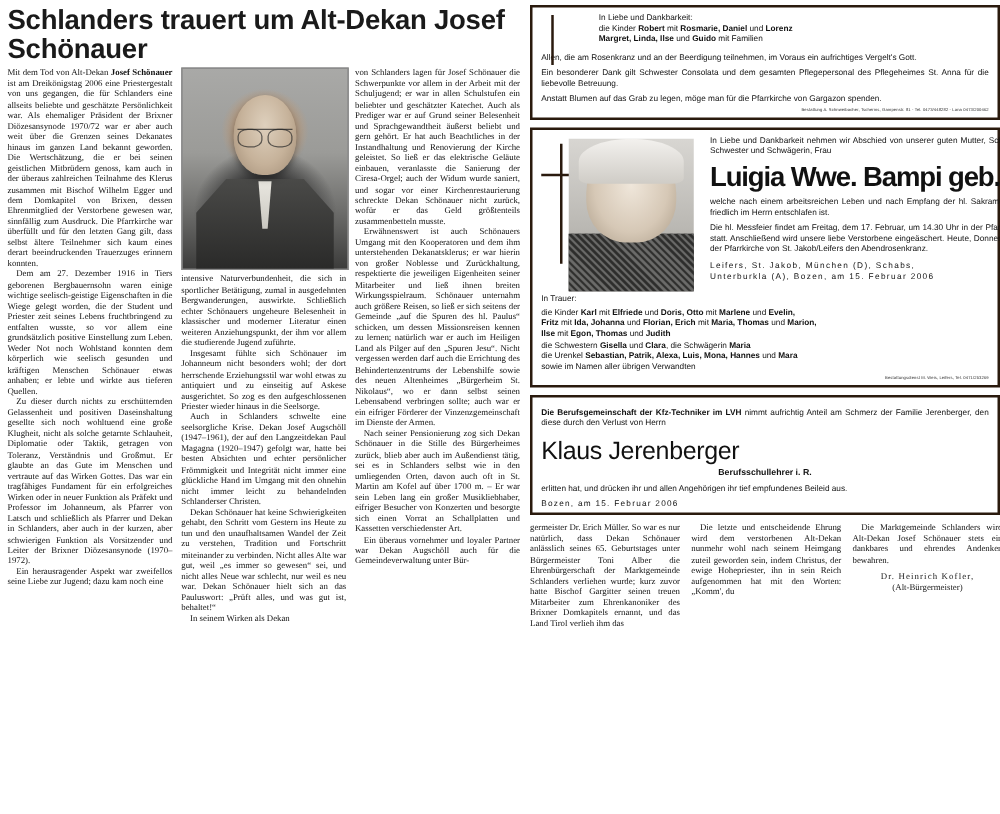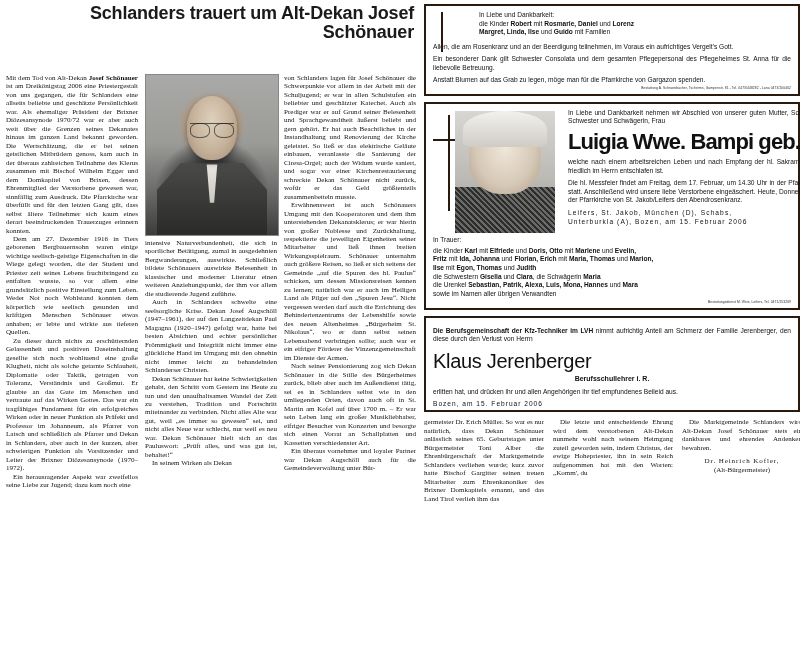--- a/index.html
+++ b/index.html
@@ -16,36 +16,36 @@
     position: relative;
     width: 800px; height: 651px;
     box-sizing: border-box;
     padding: 4px 6px 2px 6px;
   }
 
   
   .headline {
     font-family: "Liberation Sans", sans-serif;
     font-weight: bold;
-    font-size: 18px;
+    font-size: 22px;
     letter-spacing: -0.2px;
-    text-align: right;
+    text-align: left;
     line-height: 1.05;
     margin: 0 0 4px 0;
     width: 408px;
   }
 
   
   .zones { display: flex; align-items: flex-start; }
   .left-zone  { width: 412px; flex: 0 0 412px; }
   .right-zone { width: 376px; flex: 0 0 376px; margin-left: 6px; }
 
   
   .cols3 { display: flex; gap: 7px; }
-  .col { width: 132px; flex: 0 0 132px; margin-top: 28px; }
+  .col { width: 132px; flex: 0 0 132px; }
 
   .art {
     font-family: "Liberation Serif", serif;
     font-size: 7.05px;
     line-height: 1.205;
     text-align: justify;
     text-justify: inter-word;
     hyphens: auto;
     -webkit-hyphens: auto;
     color: #141414;
@@ -234,21 +234,22 @@
           <div class="photo-wrap">
             <div class="photo">
               <div class="bg"></div>
               <div class="suit"></div>
               <div class="shirt"></div>
               <div class="head"></div>
               <div class="glasses"></div>
             </div>
           </div>
           <div class="art">
-              <p class="noind">intensive Naturverbundenheit, die sich in sportlicher Betätigung, zumal in ausgedehnten Bergwanderungen, auswirkte. Schließlich bildete Schönauers auswirkte Belesenheit in klassischer und moderner Literatur einen weiteren Anziehungspunkt, der ihm vor allem die studierende Jugend zuführte.</p>
+              <p class="noind">intensive Naturverbundenheit, die sich in sportlicher Betätigung, zumal in ausgedehnten Bergwanderungen, auswirkte. Schließlich echter Schönauers ungeheure Belesenheit in klassischer und moderner Literatur einen weiteren Anziehungspunkt, der ihm vor allem die studierende Jugend zuführte.</p>
+              <p class="">Insgesamt fühlte sich Schönauer im Johanneum nicht besonders wohl; der dort herrschende Erziehungsstil war wohl etwas zu antiquiert und zu einseitig auf Askese ausgerichtet. So zog es den aufgeschlossenen Priester wieder hinaus in die Seelsorge.</p>
               <p class="">Auch in Schlanders schwelte eine seelsorgliche Krise. Dekan Josef Augschöll (1947–1961), der auf den Langzeitdekan Paul Magagna (1920–1947) gefolgt war, hatte bei besten Absichten und echter persönlicher Frömmigkeit und Integrität nicht immer eine glückliche Hand im Umgang mit den ohnehin nicht immer leicht zu behandelnden Schlanderser Christen.</p>
               <p class="">Dekan Schönauer hat keine Schwierigkeiten gehabt, den Schritt vom Gestern ins Heute zu tun und den unaufhaltsamen Wandel der Zeit zu verstehen, Tradition und Fortschritt miteinander zu verbinden. Nicht alles Alte war gut, weil „es immer so gewesen“ sei, und nicht alles Neue war schlecht, nur weil es neu war. Dekan Schönauer hielt sich an das Pauluswort: „Prüft alles, und was gut ist, behaltet!“</p>
               <p class="">In seinem Wirken als Dekan</p>
             </div>
         </div>
 
         <div class="col">
           <div class="art">
               <p class="noind">von Schlanders lagen für Josef Schönauer die Schwerpunkte vor allem in der Arbeit mit der Schuljugend; er war in allen Schulstufen ein beliebter und geschätzter Katechet. Auch als Prediger war er auf Grund seiner Belesenheit und Sprachgewandtheit äußerst beliebt und gern gehört. Er hat auch Beachtliches in der Instandhaltung und Renovierung der Kirche geleistet. So ließ er das elektrische Geläute einbauen, veranlasste die Sanierung der Ciresa-Orgel; auch der Widum wurde saniert, und sogar vor einer Kirchenrestaurierung schreckte Dekan Schönauer nicht zurück, wofür er das Geld größtenteils zusammenbetteln musste.</p>
               <p class="">Erwähnenswert ist auch Schönauers Umgang mit den Kooperatoren und dem ihm unterstehenden Dekanatsklerus; er war hierin von großer Noblesse und Zurückhaltung, respektierte die jeweiligen Eigenheiten seiner Mitarbeiter und ließ ihnen breiten Wirkungsspielraum. Schönauer unternahm auch größere Reisen, so ließ er sich seitens der Gemeinde „auf die Spuren des hl. Paulus“ schicken, um dessen Missionsreisen kennen zu lernen; natürlich war er auch im Heiligen Land als Pilger auf den „Spuren Jesu“. Nicht vergessen werden darf auch die Errichtung des Behindertenzentrums der Lebenshilfe sowie des neuen Altenheimes „Bürgerheim St. Nikolaus“, wo er dann selbst seinen Lebensabend verbringen sollte; auch war er ein eifriger Förderer der Vinzenzgemeinschaft im Dienste der Armen.</p>

